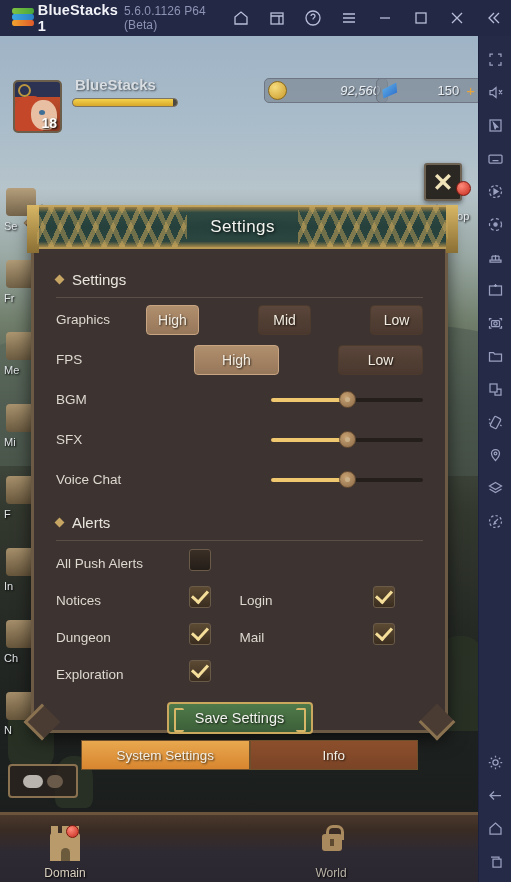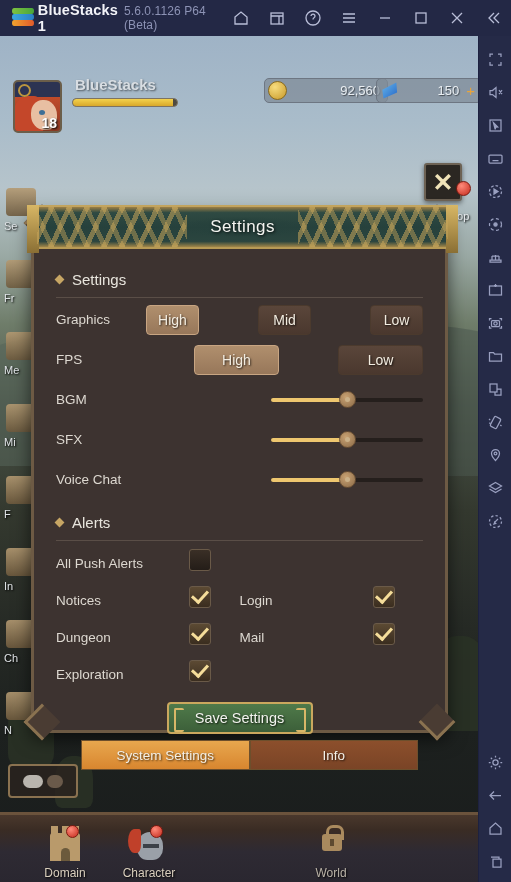--- a/index.html
+++ b/index.html
@@ -105,21 +105,21 @@
     border:1px solid #8a6a1b;
   }
   .cur .gem {
     width:19px; height:19px; margin-left:3px; flex:none;
     background: linear-gradient(135deg,#6fc0ef,#1f5fc4);
     clip-path: polygon(12% 46%, 86% 8%, 90% 60%, 18% 92%);
   }
   .cur .val { flex:1; text-align:right; color:#e9eef2; font-size:13px; padding-right:7px;
     text-shadow:1px 1px 1px rgba(0,0,0,.5); }
   .cur .plus { color:#e8a43c; font-size:15px; padding-right:6px; }
-  #cur-gold { left: 264px; width: 124px; }
+  #cur-gold { left: 264px; width: 124px; font-style: italic; }
   #cur-gem  { left: 376px; width: 106px; }
 
   
   .leftmenu { position:absolute; left:0; top:150px; width:40px; }
   .lm-item { height:72px; position:relative; }
   .lm-icon { position:absolute; left:6px; top:2px; width:30px; height:28px;
     background:linear-gradient(180deg,#b49a72,#6e5a3e); border-radius:4px; opacity:.9; }
   .lm-label { position:absolute; left:4px; top:34px; color:#dfe3e6; font-size:11px;
     text-shadow:1px 1px 2px #000; white-space:nowrap; }
 
@@ -563,30 +563,20 @@
           <div class="castle">
               <i></i>
               <i></i>
               <i></i>
               <b></b>
             </div>
           <div class="nv-dot"></div>
         </div>
         <span class="nav-label hl">Domain</span>
       </div>
-      <div class="nav-item" style="left:105px;">
-        <div class="nav-ico">
-          <div class="helm">
-              <div class="plume"></div>
-              <div class="slit"></div>
-            </div>
-          <div class="nv-dot"></div>
-        </div>
-        <span class="nav-label hl">Character</span>
-      </div>
       <div class="nav-item" style="left:287px;">
         <div class="nav-ico">
             <div class="lock"></div>
           </div>
         <span class="nav-label">World</span>
       </div>
     </div>
 
   </div>
 

